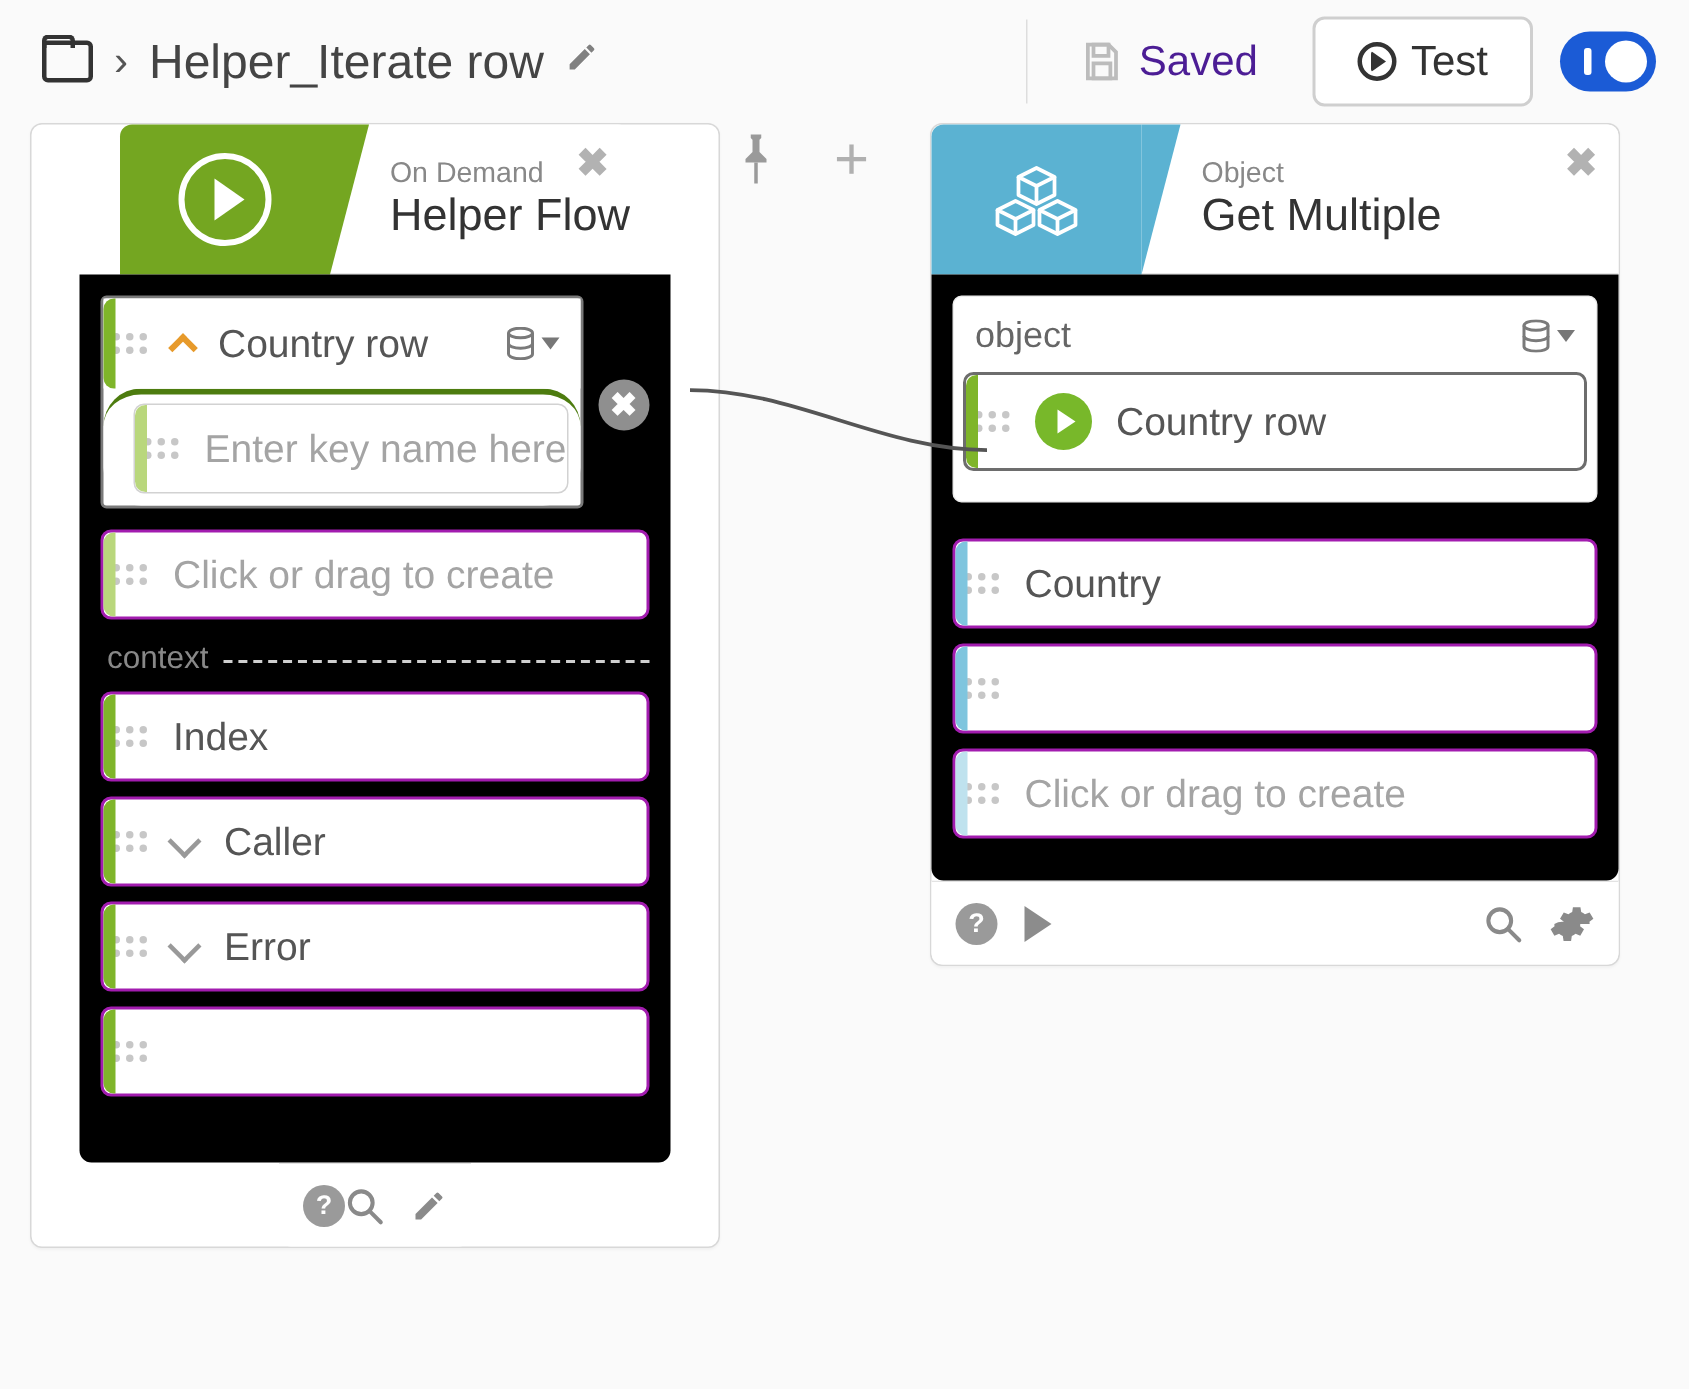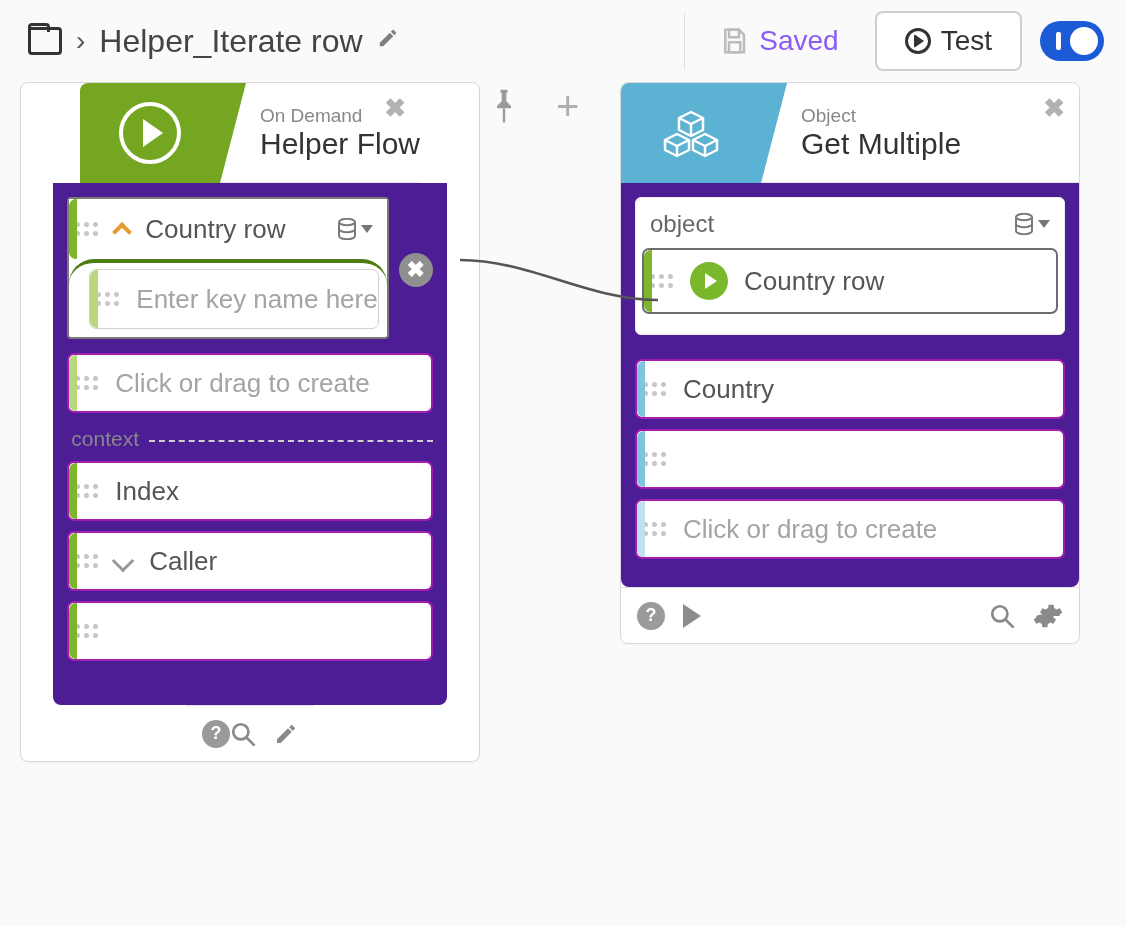--- a/index.html
+++ b/index.html
@@ -24,21 +24,21 @@
   
   .topbar{display:flex;align-items:center;height:82px;padding:0 22px 0 28px;}
   .crumb{display:flex;align-items:center;gap:10px;}
   .folder-icon{width:34px;height:28px;border:3.5px solid #333;border-radius:2px 4px 4px 4px;position:relative;}
   .folder-icon:before{content:"";position:absolute;top:-7px;left:-3.5px;width:16px;height:6px;border:3.5px solid #333;border-bottom:none;border-radius:4px 4px 0 0;}
   .chev{font-size:28px;color:#555;margin:0 4px;font-weight:500;}
   .title{font-size:32px;color:#444;font-weight:400;}
   .edit-pencil{margin-left:4px;color:#777;font-size:22px;}
   .topbar .spacer{flex:1;}
   .vsep{width:1px;height:56px;background:#ddd;margin:0 34px;}
-  .save-block{display:flex;align-items:center;gap:10px;color:#8b5cf6;font-size:28px;}
+  .save-block{display:flex;align-items:center;gap:10px;color:#4c1d95;font-size:28px;}
   .disk-svg{width:30px;height:30px;}
   .test-btn{display:flex;align-items:center;gap:10px;border:2px solid #cfcfcf;border-radius:8px;padding:12px 28px;margin-left:36px;background:#fff;}
   .test-btn .play{width:0;height:0;border-left:16px solid #333;border-top:11px solid transparent;border-bottom:11px solid transparent;border-radius:2px;}
   .test-btn .play-wrap{width:26px;height:26px;border:3px solid #333;border-radius:50%;display:flex;align-items:center;justify-content:center;}
   .test-btn .play-wrap .play{border-left:10px solid #333;border-top:7px solid transparent;border-bottom:7px solid transparent;margin-left:2px;}
   .test-btn span{font-size:28px;color:#333;}
   .toggle{width:64px;height:40px;border-radius:20px;background:#1b5bd6;margin-left:18px;position:relative;}
   .toggle .knob{position:absolute;width:28px;height:28px;border-radius:50%;background:#fff;right:6px;top:6px;}
   .toggle .bar{position:absolute;width:5px;height:18px;background:#fff;left:16px;top:11px;border-radius:2px;}
 
@@ -58,21 +58,21 @@
   .head-badge.blue{background:var(--blue);}
   .head-badge:after{content:"";position:absolute;right:-26px;top:0;width:0;height:0;border-top:0 solid transparent;border-bottom:100px solid transparent;border-left:26px solid var(--green);}
   .head-badge.blue:after{border-left-color:var(--blue);}
   .play-circle{width:62px;height:62px;border:4px solid #fff;border-radius:50%;display:flex;align-items:center;justify-content:center;}
   .play-circle .tri{width:0;height:0;border-left:20px solid #fff;border-top:14px solid transparent;border-bottom:14px solid transparent;margin-left:6px;}
   .boxes-svg{width:56px;height:50px;}
   .head-text{margin-left:40px;display:flex;flex-direction:column;}
   .head-eyebrow{font-size:19px;color:#888;}
   .head-title{font-size:30px;color:#333;}
 
-  .card-body{padding:14px 14px 8px 14px;flex:1;background:#4c1d95;border-radius:0 0 8px 8px;position:relative;}
+  .card-body{padding:14px 14px 8px 14px;flex:1;background:#000000;border-radius:0 0 8px 8px;position:relative;}
   .group-label{font-size:21px;color:#888;margin:14px 0 6px 4px;display:flex;align-items:center;gap:10px;}
   .group-label .dash{flex:1;border-top:2px dashed #cfcfcf;margin-top:4px;}
 
   
   .field{display:flex;align-items:center;background:#fff;border:2px solid #a21caf;border-radius:7px;height:60px;margin:10px 0;position:relative;}
   .field .grip{width:34px;display:flex;flex-wrap:wrap;align-items:center;justify-content:center;gap:4px;padding:0 4px;}
   .grip .dot{width:5px;height:5px;border-radius:50%;background:#c7c7c7;}
   .field .bar{width:8px;height:100%;border-radius:7px 0 0 7px;position:absolute;left:0;top:0;}
   .field.green .bar{background:var(--green-br);}
   .field.green-lt .bar{background:#b9d77c;}
@@ -271,20 +271,35 @@
       <div class="field green">
         <span class="bar"></span>
         <span class="grip">
             <span class="dot"></span>
             <span class="dot"></span>
             <span class="dot"></span>
             <span class="dot"></span>
             <span class="dot"></span>
             <span class="dot"></span>
           </span>
+        <span class="content">
+            <span class="chev-ic"></span>
+            <span>Error</span>
+          </span>
+      </div>
+      <div class="field green">
+        <span class="bar"></span>
+        <span class="grip">
+            <span class="dot"></span>
+            <span class="dot"></span>
+            <span class="dot"></span>
+            <span class="dot"></span>
+            <span class="dot"></span>
+            <span class="dot"></span>
+          </span>
       </div>
       <div style="height:26px"></div>
     </div>
 
     <div class="card-foot">
       <div class="foot-left">
         <span class="q-circle">?</span>
       </div>
       <div class="foot-spacer"></div>
       <div class="foot-right">

